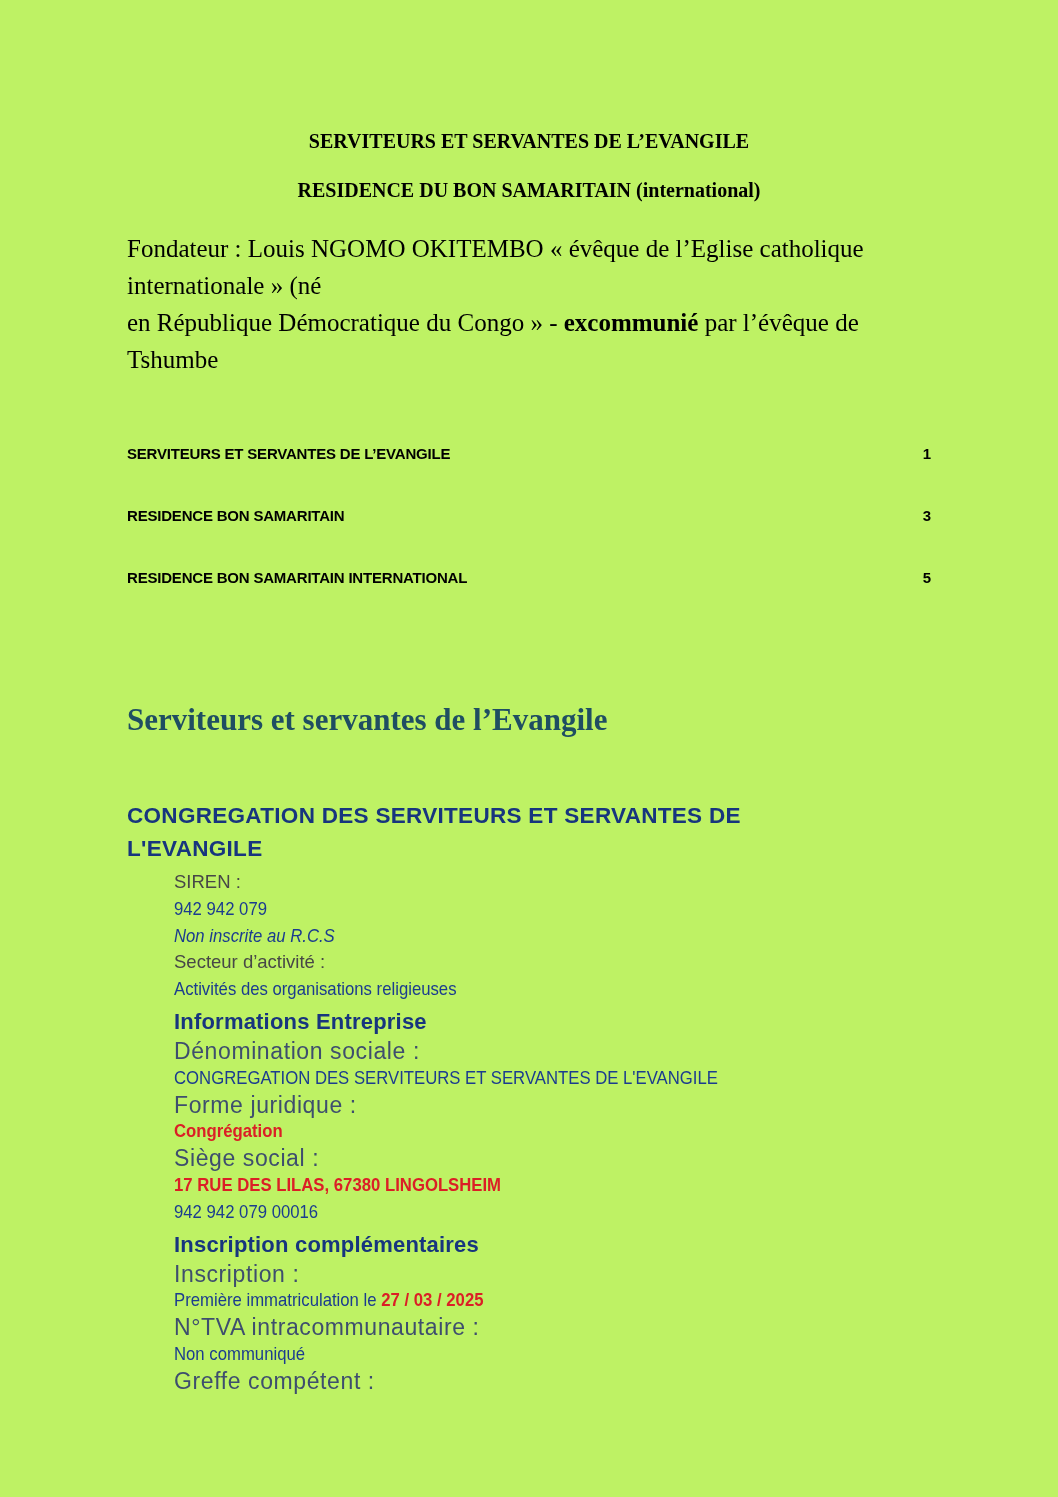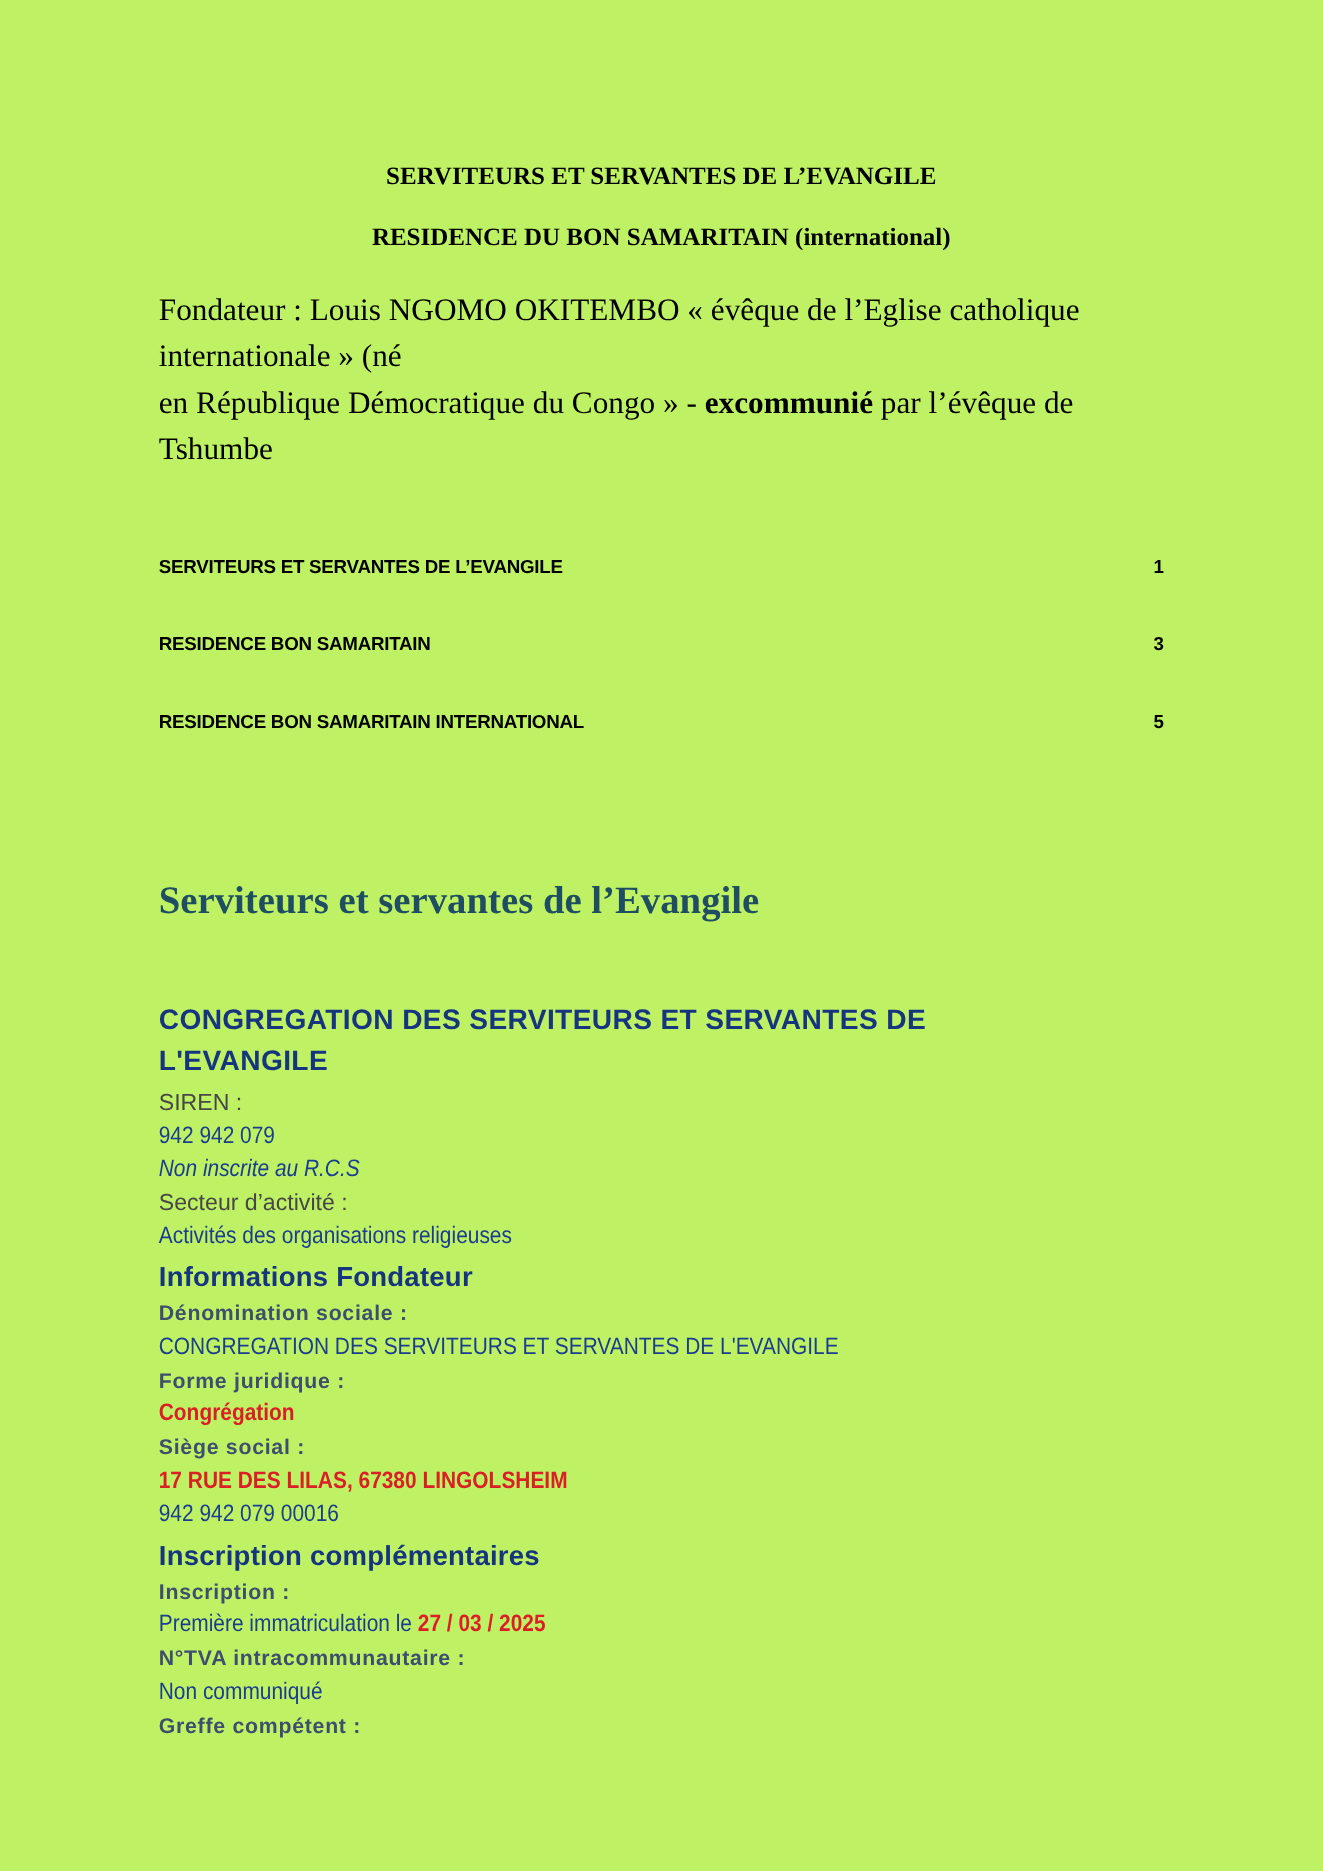--- a/index.html
+++ b/index.html
@@ -67,28 +67,27 @@
     margin: 59px 0 0 0;
     max-width: 700px;
     font-weight: bold;
     font-size: 22.5px;
     line-height: 33px;
     letter-spacing: 0.3px;
     color: var(--navy_heading, #17357E);
   }
 
   
-  .info { margin-top: 4px; }
+  .info { margin-top: 4px; margin-left: 47px; }
   .row { font-size: 19px; line-height: 26.8px; white-space: nowrap; }
   .lab-gray { color: var(--label_gray, #474747); font-size: 18.5px; }
   .lab-slate {
     color: var(--label_slate, #3E4E6E);
-    font-size: 17px;
+    font-size: 23px;
     letter-spacing: 0.6px;
-    font-weight: bold;
   }
   .val {
     color: var(--value_blue, #1B3C8F);
     transform: scaleX(0.88);
     transform-origin: left center;
   }
   .val.italic { font-style: italic; }
   .val-red {
     color: var(--accent_red, #DB1F26);
     font-weight: bold;
@@ -135,21 +134,21 @@
 
   <h2 class="company-name">CONGREGATION DES SERVITEURS ET SERVANTES DE L'EVANGILE</h2>
 
   <div class="info">
     <div class="row lab-gray">SIREN :</div>
     <div class="row val">942 942 079</div>
     <div class="row val italic">Non inscrite au R.C.S</div>
     <div class="row lab-gray">Secteur d’activité :</div>
     <div class="row val">Activités des organisations religieuses</div>
 
-    <h3 class="h3-navy">Informations Fondateur</h3>
+    <h3 class="h3-navy">Informations Entreprise</h3>
 
     <div class="row lab-slate">Dénomination sociale :</div>
     <div class="row val">CONGREGATION DES SERVITEURS ET SERVANTES DE L'EVANGILE</div>
     <div class="row lab-slate">Forme juridique :</div>
     <div class="row val-red">Congrégation</div>
     <div class="row lab-slate">Siège social :</div>
     <div class="row val-red">17 RUE DES LILAS, 67380 LINGOLSHEIM</div>
     <div class="row val">942 942 079 00016</div>
 
     <h3 class="h3-navy">Inscription complémentaires</h3>

